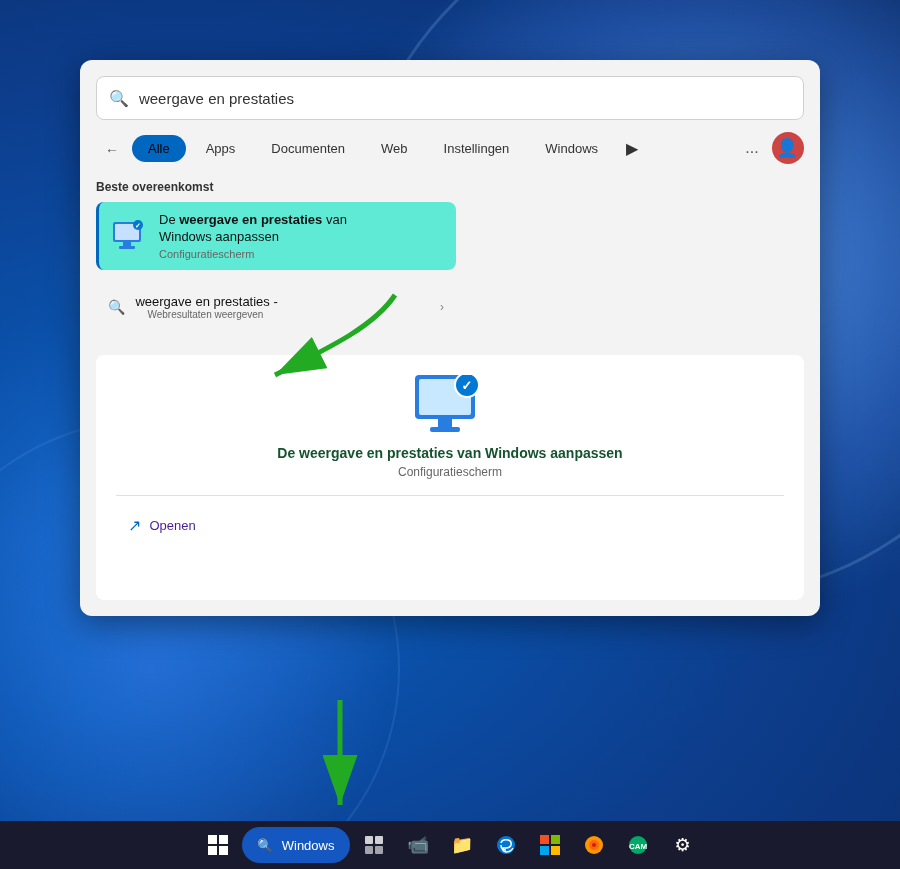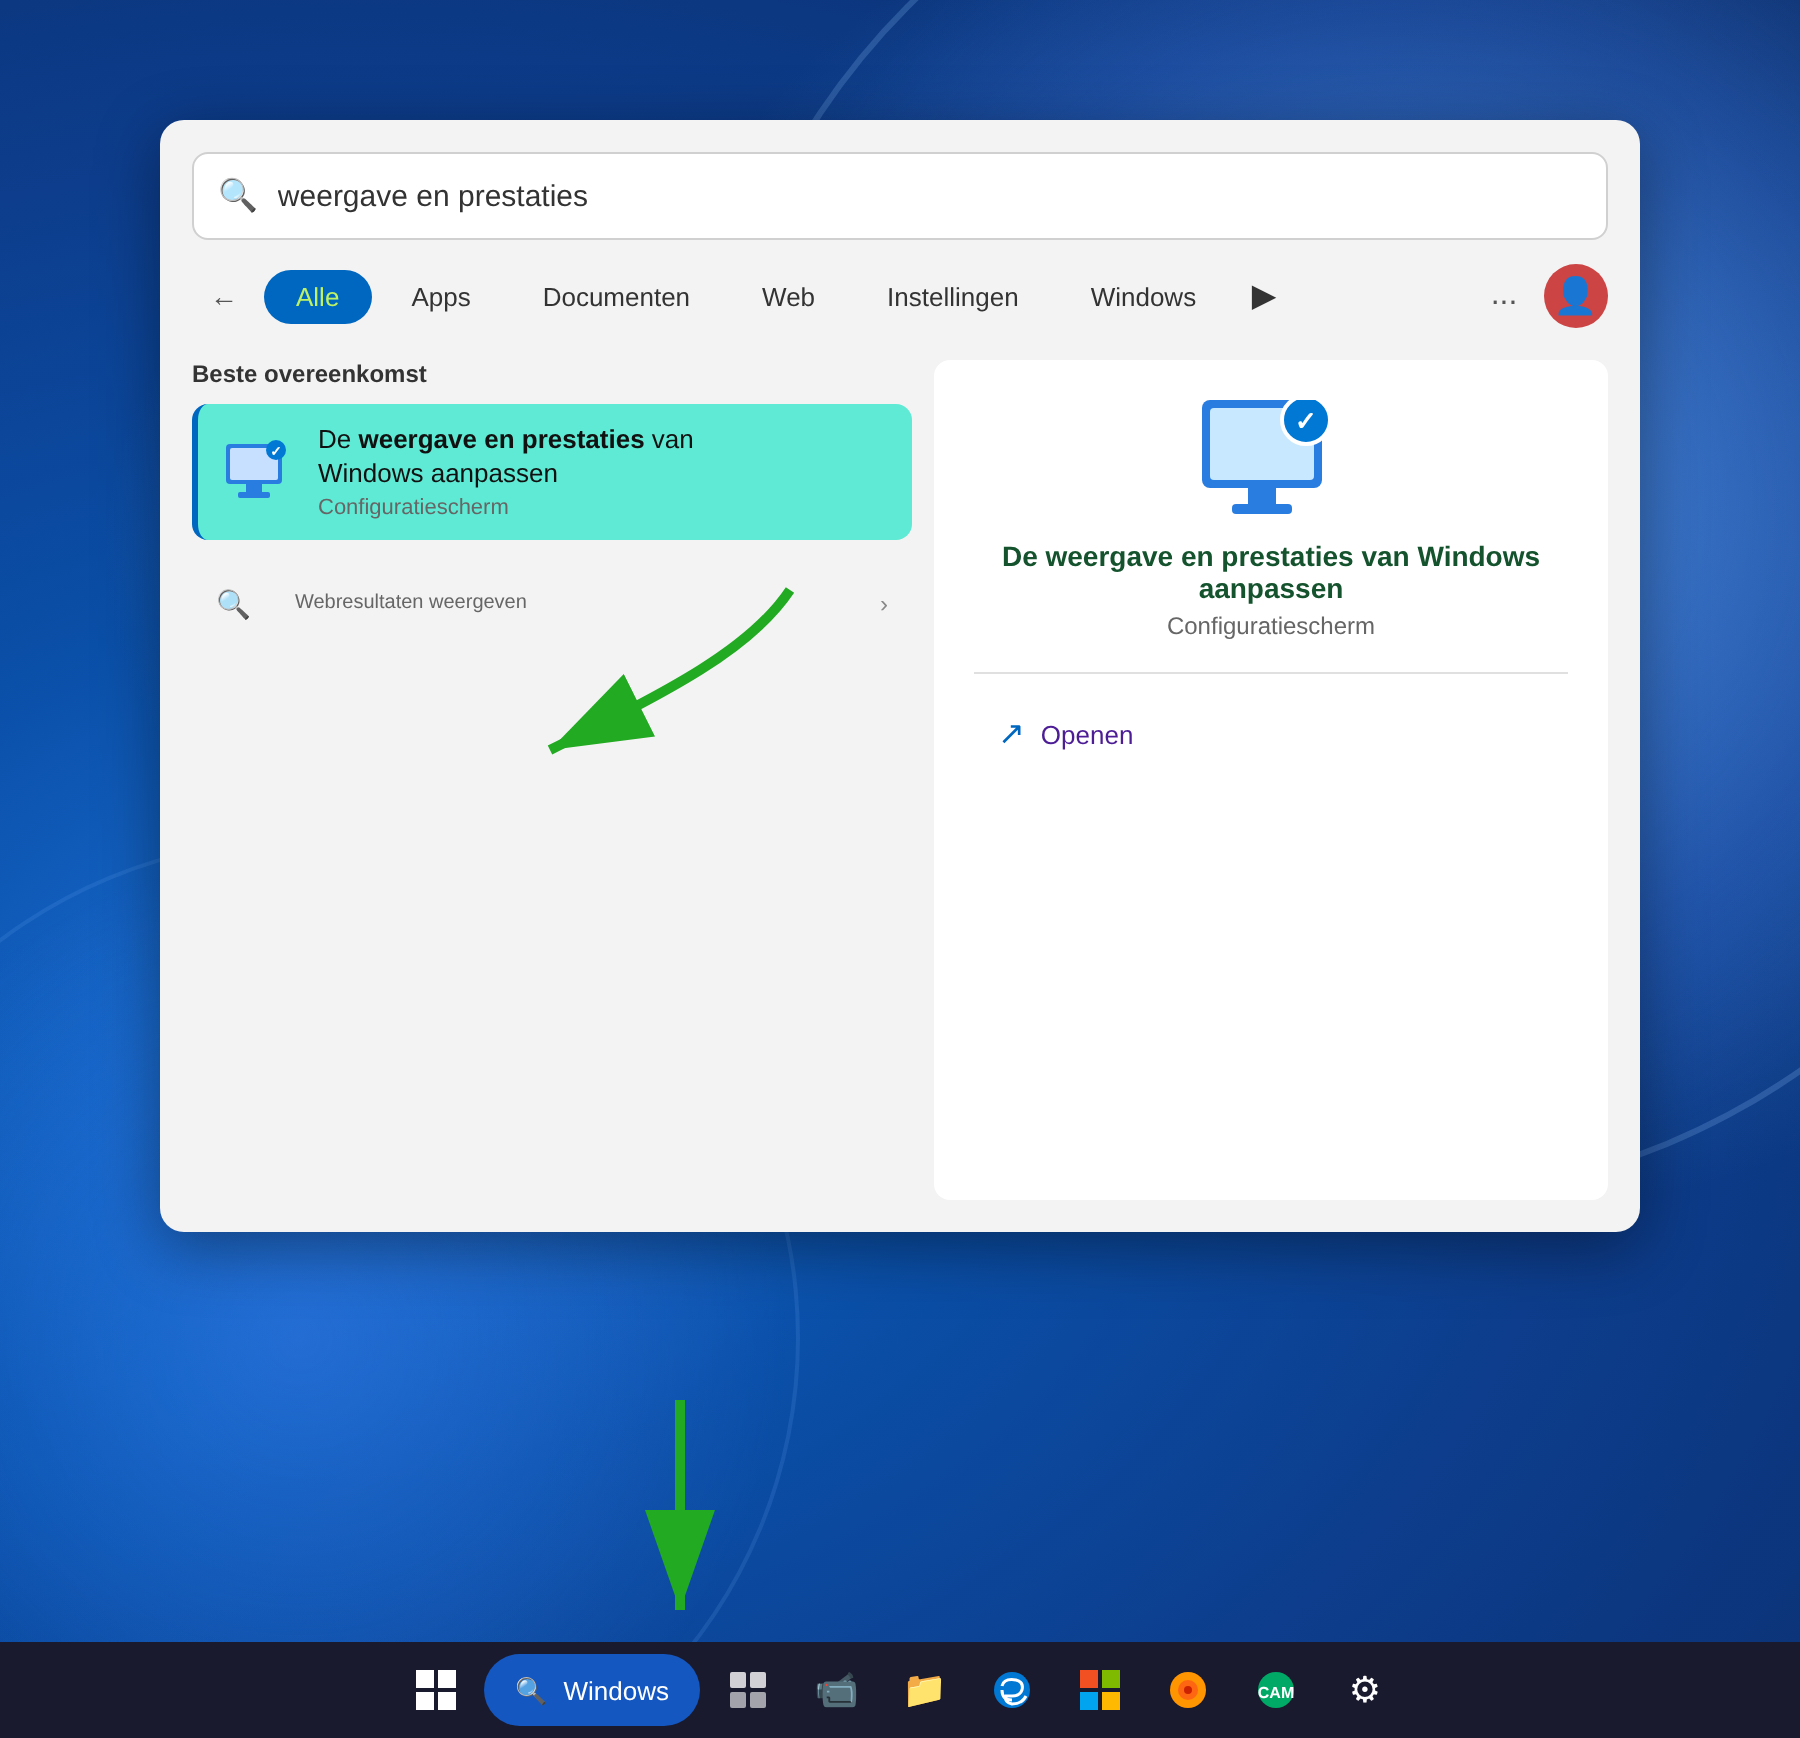--- a/index.html
+++ b/index.html
@@ -150,21 +150,21 @@
     }
     .tab-pill {
       padding: 6px 16px;
       border-radius: 20px;
       font-size: 13px;
       cursor: pointer;
       color: #333;
     }
     .tab-pill.active {
       background: #0067c0;
-      color: #bef264;
+      color: #000000;
       text-align: right;
     }
     .tab-more {
       width: 32px; height: 32px;
       display: flex; align-items: center; justify-content: center;
       border-radius: 50%; cursor: pointer; color: #555; font-size: 16px;
     }
     .tab-play {
       width: 28px; height: 28px;
       display: flex; align-items: center; justify-content: center;
@@ -176,22 +176,23 @@
       border-radius: 50%;
       background: #c44;
       overflow: hidden;
       display: flex; align-items: center; justify-content: center;
       cursor: pointer;
     }
 
     
     .search-content {
       display: flex;
-      gap: 11px;
+      gap: 27px;
       height: 420px;
+      flex-direction: column;
     }
 
     
     .results-left {
       width: 360px;
       flex-shrink: 0;
     }
     .section-label {
       font-size: 12px;
       font-weight: 600;
@@ -359,20 +360,21 @@
           </div>
           <div class="result-sub">Configuratiescherm</div>
         </div>
       </div>
 
       <div class="web-section">
 
         <div class="web-item">
           <span class="search-icon-small">🔍</span>
           <div class="web-item-text">
+            <div class="web-item-title">weergave en prestaties -</div>
             <div class="web-item-sub">Webresultaten weergeven</div>
           </div>
           <span class="web-chevron">›</span>
         </div>
       </div>
     </div>
 
     <div class="results-right">
 
       <div class="monitor-svg-wrapper">

